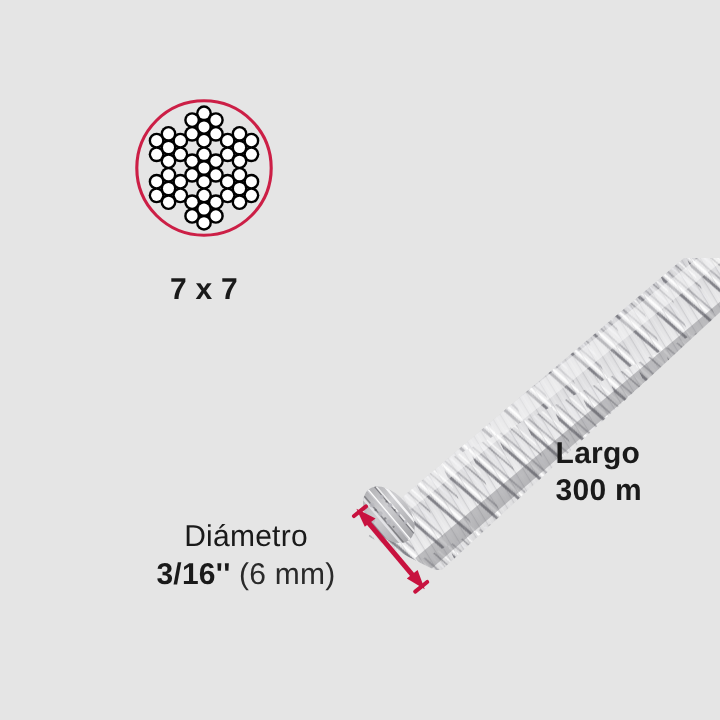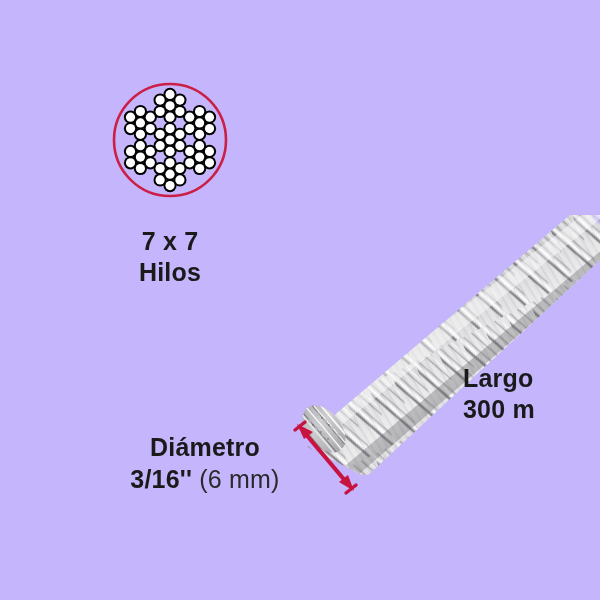--- a/index.html
+++ b/index.html
@@ -9,21 +9,21 @@
     background: #ffffff;
   }
   body {
     font-family: "Liberation Sans", sans-serif;
   }
 
   #stage {
     position: relative;
     width: 600px;
     height: 600px;
-    background: #c4b5fd;
+    background: #e5e5e5;
     overflow: hidden;
   }
 
   
   #cross-section {
     position: absolute;
     left: 110px;
     top: 80px;
     width: 120px;
     height: 120px;
@@ -100,21 +100,21 @@
     top: 432px;
     width: 230px;
     text-align: center;
     color: #1a1a1a;
     line-height: 1.2;
     white-space: nowrap;
   }
   #diameter-label .l1 {
     display: block;
     font-size: 25px;
-    font-weight: 700;
+    font-weight: 400;
     letter-spacing: 0.2px;
   }
   #diameter-label .l2 {
     display: block;
     font-size: 25px;
     letter-spacing: 0.2px;
     margin-top: 2px;
   }
   #diameter-label .frac {
     font-weight: 700;
@@ -173,21 +173,20 @@
         <use href="#strandholes" x="89.6" y="77.1"></use>
         <use href="#strandholes" x="60" y="94.2"></use>
         <use href="#strandholes" x="30.4" y="77.1"></use>
         <use href="#strandholes" x="30.4" y="42.9"></use>
       </g>
     </svg>
   </div>
 
   <div id="strand-label">
     <span class="l1">7 x 7</span>
-    <span class="l2">Hilos</span>
   </div>
 
   <div id="cable-photo">
     <svg viewBox="0 0 330 260" xmlns="http://www.w3.org/2000/svg">
       <defs>
 
         <linearGradient id="bodyShade" x1="0" y1="0" x2="0" y2="1">
           <stop offset="0%" stop-color="#9a9a9d"></stop>
           <stop offset="10%" stop-color="#d8d8da"></stop>
           <stop offset="26%" stop-color="#fbfbfb"></stop>

